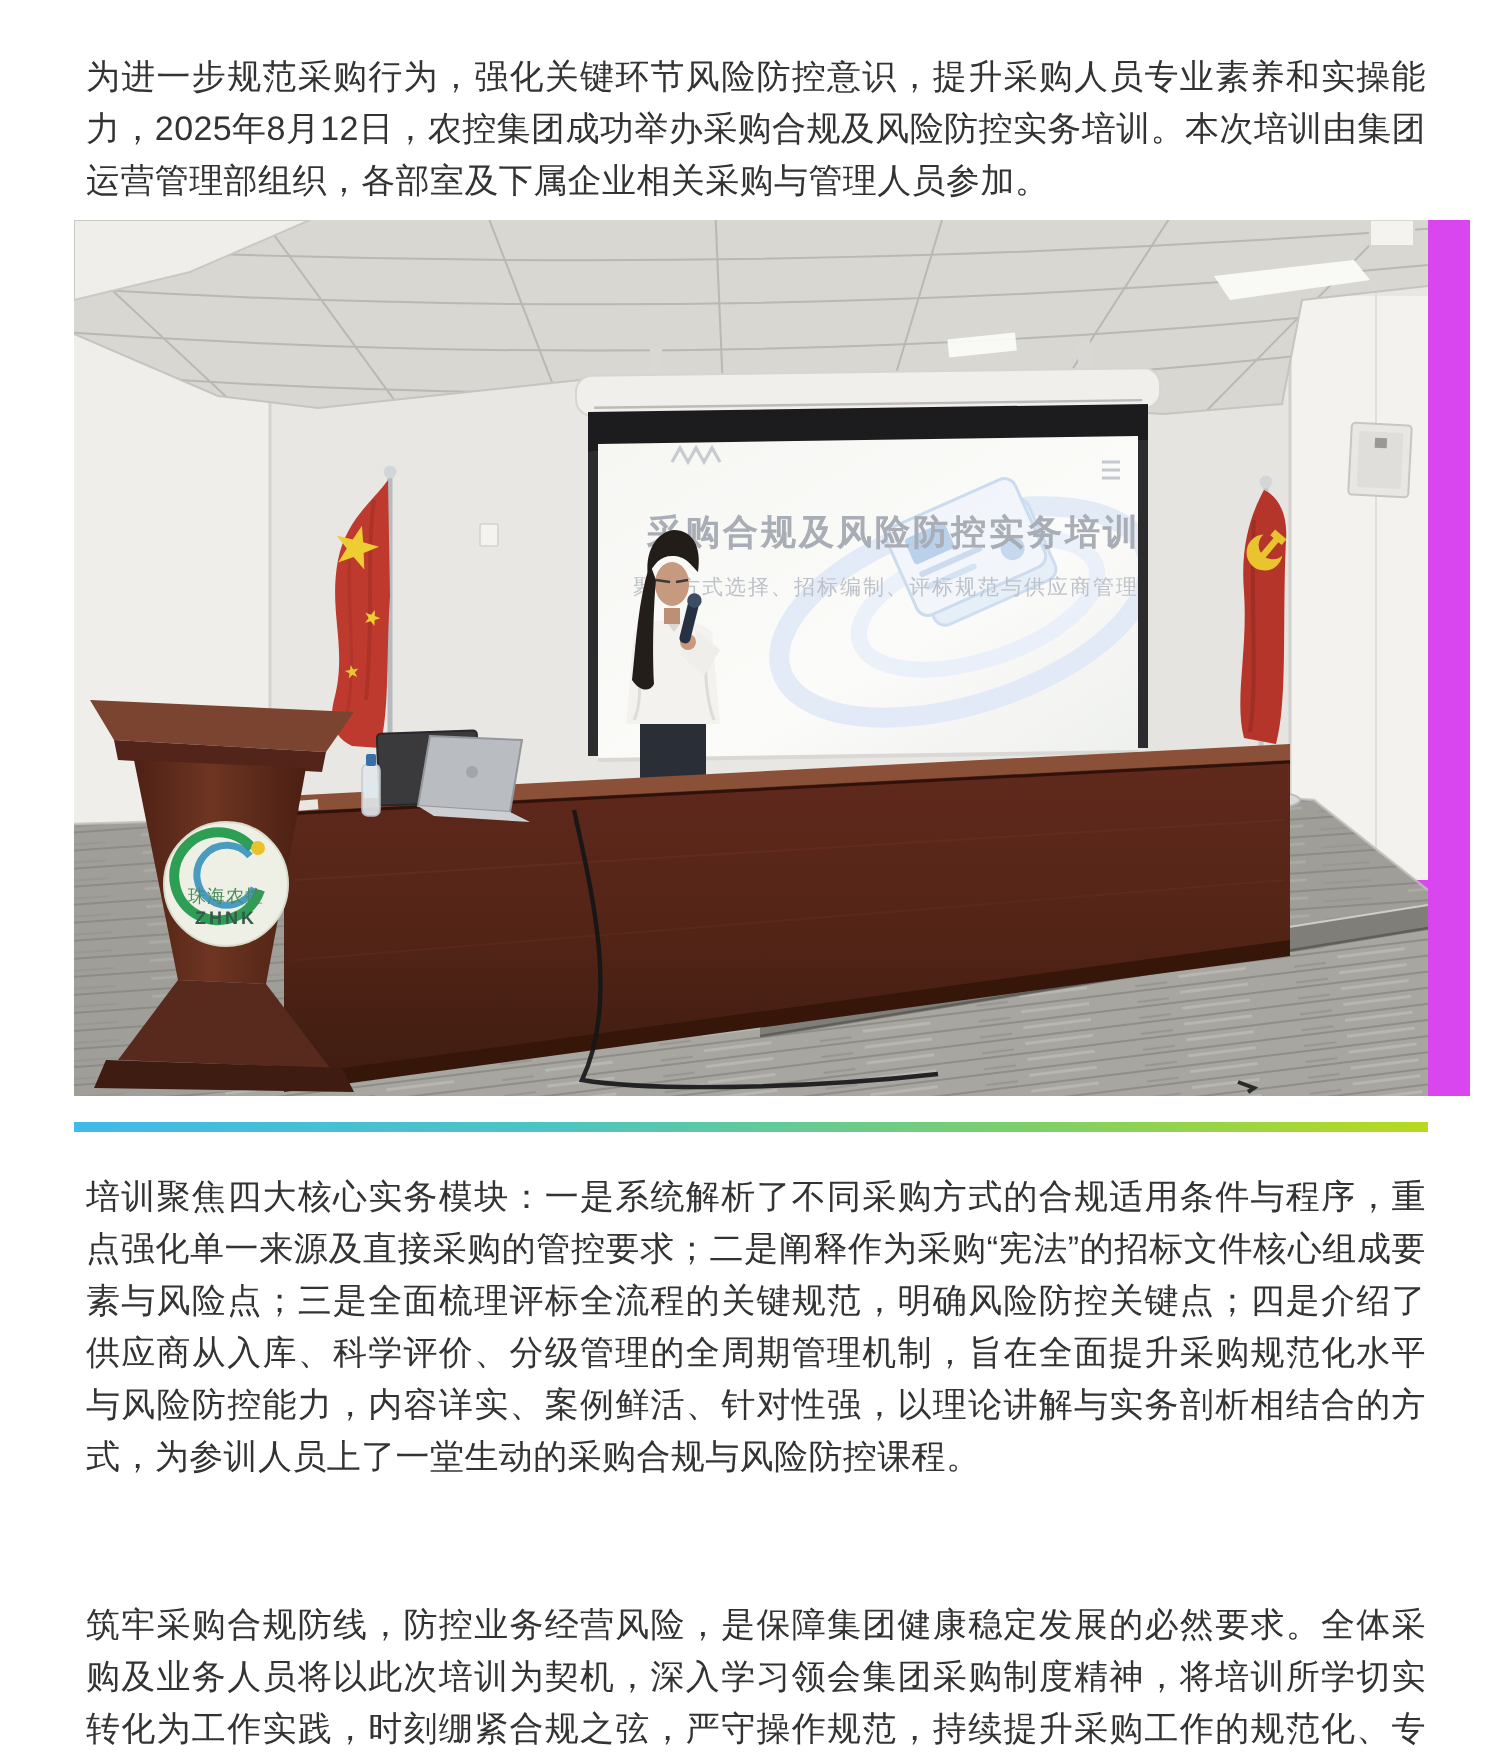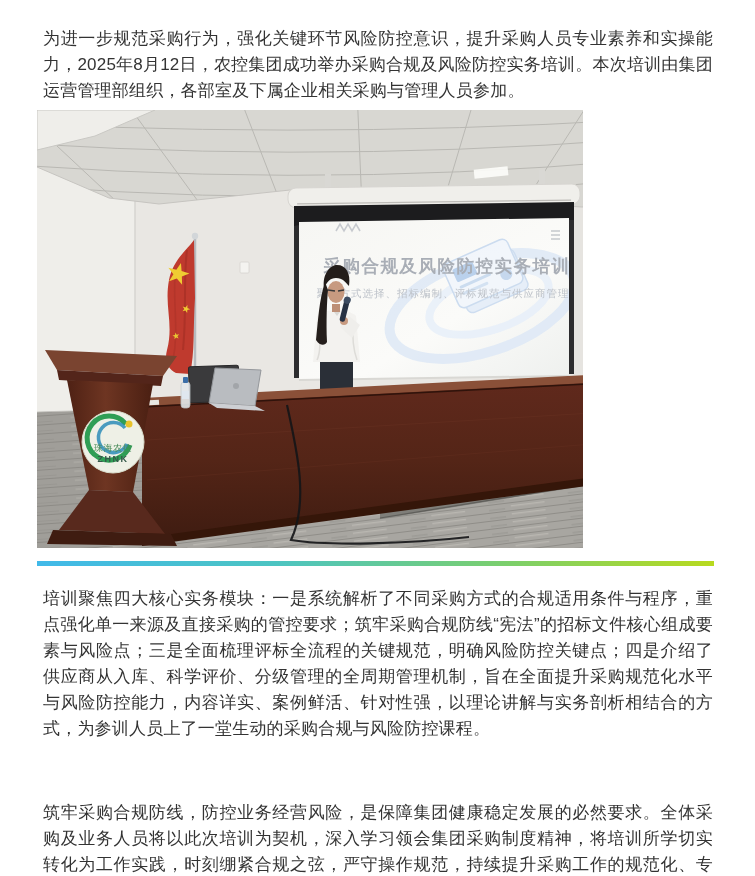--- a/index.html
+++ b/index.html
@@ -9,21 +9,21 @@
   }
   .para{
     position:absolute;left:43px;width:670px;margin:0;
     font-size:17px;line-height:26px;color:#333333;
     text-align:justify;letter-spacing:0.2px;
   }
   #para1{top:11px;margin-top:15px;}
   #para2{top:586px;}
   #para3{top:764px;margin-top:36px;}
   .photo-frame{
-    position:absolute;left:37px;top:110px;width:546px;height:438px;
+    position:absolute;left:37px;top:110px;width:698px;height:438px;
     overflow:hidden;background:#d946ef;
   }
   .photo-frame svg{display:block;}
   .divider{
     position:absolute;left:37px;top:561px;width:677px;height:5px;
     background:linear-gradient(90deg,#41b9e9,#4cc4c2 35%,#7ccf6a 70%,#b8da1e);
   }
 </style>
 </head>
 <body>
@@ -251,14 +251,14 @@
       <circle cx="92" cy="314" r="3.5" fill="#e8c32b"></circle>
       <text x="76" y="341" text-anchor="middle" font-size="9" fill="#4a8d5a" letter-spacing="0.5">珠海农控</text>
       <text x="76" y="352" text-anchor="middle" font-size="9" fill="#35594a" letter-spacing="1.5" font-weight="bold">ZHNK</text>
     </g>
   </g>
 </svg>
 </figure>
 
 <div class="divider" style="background: linear-gradient(90deg, rgb(65, 185, 233), rgb(76, 196, 194) 35%, rgb(124, 207, 106) 70%, rgb(184, 218, 30));"></div>
 
-<p class="para" id="para2">培训聚焦四大核心实务模块：一是系统解析了不同采购方式的合规适用条件与程序，重点强化单一来源及直接采购的管控要求；筑牢采购合规防线“宪法”的招标文件核心组成要素与风险点；三是全面梳理评标全流程的关键规范，明确风险防控关键点；四是介绍了供应商从入库、科学评价、分级管理的全周期管理机制，旨在全面提升采购规范化水平与风险防控能力，内容详实、案例鲜活、针对性强，以理论讲解与实务剖析相结合的方式，为参训人员上了一堂生动的采购合规与风险防控课程。</p>
+<p class="para" id="para2">培训聚焦四大核心实务模块：一是系统解析了不同采购方式的合规适用条件与程序，重点强化单一来源及直接采购的管控要求；二是阐释作为采购“宪法”的招标文件核心组成要素与风险点；三是全面梳理评标全流程的关键规范，明确风险防控关键点；四是介绍了供应商从入库、科学评价、分级管理的全周期管理机制，旨在全面提升采购规范化水平与风险防控能力，内容详实、案例鲜活、针对性强，以理论讲解与实务剖析相结合的方式，为参训人员上了一堂生动的采购合规与风险防控课程。</p>
 <p class="para" id="para3">筑牢采购合规防线，防控业务经营风险，是保障集团健康稳定发展的必然要求。全体采购及业务人员将以此次培训为契机，深入学习领会集团采购制度精神，将培训所学切实转化为工作实践，时刻绷紧合规之弦，严守操作规范，持续提升采购工作的规范化、专业化水平，为集团高质量发展提供坚实保障。</p>
 
 </body></html>

